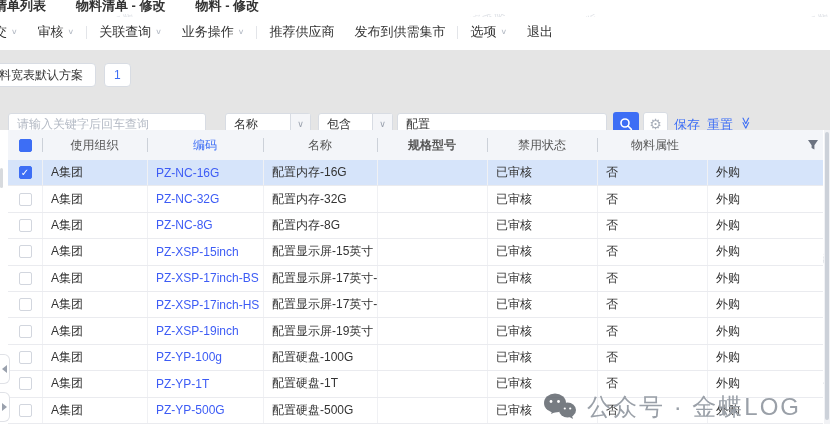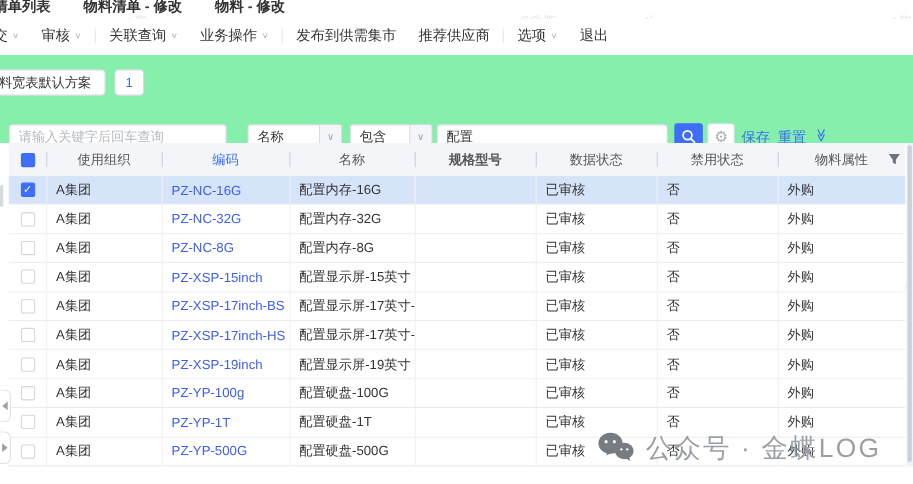--- a/index.html
+++ b/index.html
@@ -15,21 +15,21 @@
 
   
   .toolbar { position:absolute; top:17px; left:0; width:100%; height:30px;
     display:flex; align-items:center; gap:0; background:#fff; font-size:13px; }
   .tb-item { display:flex; align-items:center; gap:4px; padding:0 10px; white-space:nowrap; cursor:pointer; color:#333; }
   .tb-item:first-child { padding-left:2px; margin-left:-8px; }
   .chev { font-size:9px; color:#b4bac4; transform:scaleY(.8); }
   .tb-divider { width:1px; height:13px; background:#e3e5e9; margin:0 2px; }
 
   
-  .panel { position:absolute; top:50px; left:0; width:100%; height:80px; background:#86efac;padding-left:24px; }
+  .panel { position:absolute; top:50px; left:0; width:100%; height:80px; background:#e5e5e5;padding-left:24px; }
   .chip-row { position:absolute; top:13px; left:-14px; display:flex; gap:8px; }
   .chip { height:24px; background:#fff; border:1px solid #d8dce3; border-radius:4px;
     display:flex; align-items:center; padding:0 12px; font-size:12px; color:#333; cursor:pointer; }
   .chip.count { color:#3d6ef5; padding:0 9px; }
 
   .filter-row { position:absolute; top:62px; left:0; width:100%; height:24px; }
   .f-input { position:absolute; height:22px; border:1px solid #d8dce3; border-radius:3px;
     background:#fff; font-size:12px; color:#333; padding:0 8px; outline:none;
     font-family:"Liberation Sans","DejaVu Sans",sans-serif; }
   .f-input::placeholder { color:#b3b9c4; }
@@ -135,24 +135,24 @@
     <div class="tb-item">
       <span>关联查询</span>
       <span class="chev">∨</span>
     </div>
     <div class="tb-item">
       <span>业务操作</span>
       <span class="chev">∨</span>
     </div>
     <div class="tb-divider"></div>
     <div class="tb-item">
+      <span>推荐供应商</span>
+    </div>
+    <div class="tb-item">
       <span>发布到供需集市</span>
-    </div>
-    <div class="tb-item">
-      <span>推荐供应商</span>
     </div>
     <div class="tb-divider"></div>
     <div class="tb-item">
       <span>选项</span>
       <span class="chev">∨</span>
     </div>
     <div class="tb-item">
       <span>退出</span>
     </div>
   </div>
@@ -190,21 +190,20 @@
 
   <div class="tablewrap">
     <div class="t-head">
       <div class="cell col-check">
         <span class="cb all"></span>
       </div>
       <div class="cell col-org">使用组织</div>
       <div class="cell col-code sorted">编码</div>
       <div class="cell col-name">名称</div>
       <div class="cell col-spec">规格型号</div>
-      <div class="cell col-status">数据状态</div>
       <div class="cell col-disabled">禁用状态</div>
       <div class="cell col-attr">物料属性</div>
       <svg class="funnel" width="12" height="12" viewBox="0 0 12 12">
         <path d="M1 1 h10 L7.4 6.2 V10.4 L4.6 9 V6.2 Z" fill="#6b7280"></path>
       </svg>
     </div>
     <div id="t-body">
 
     <div class="t-row selected" style="">
         <div class="cell col-check">

